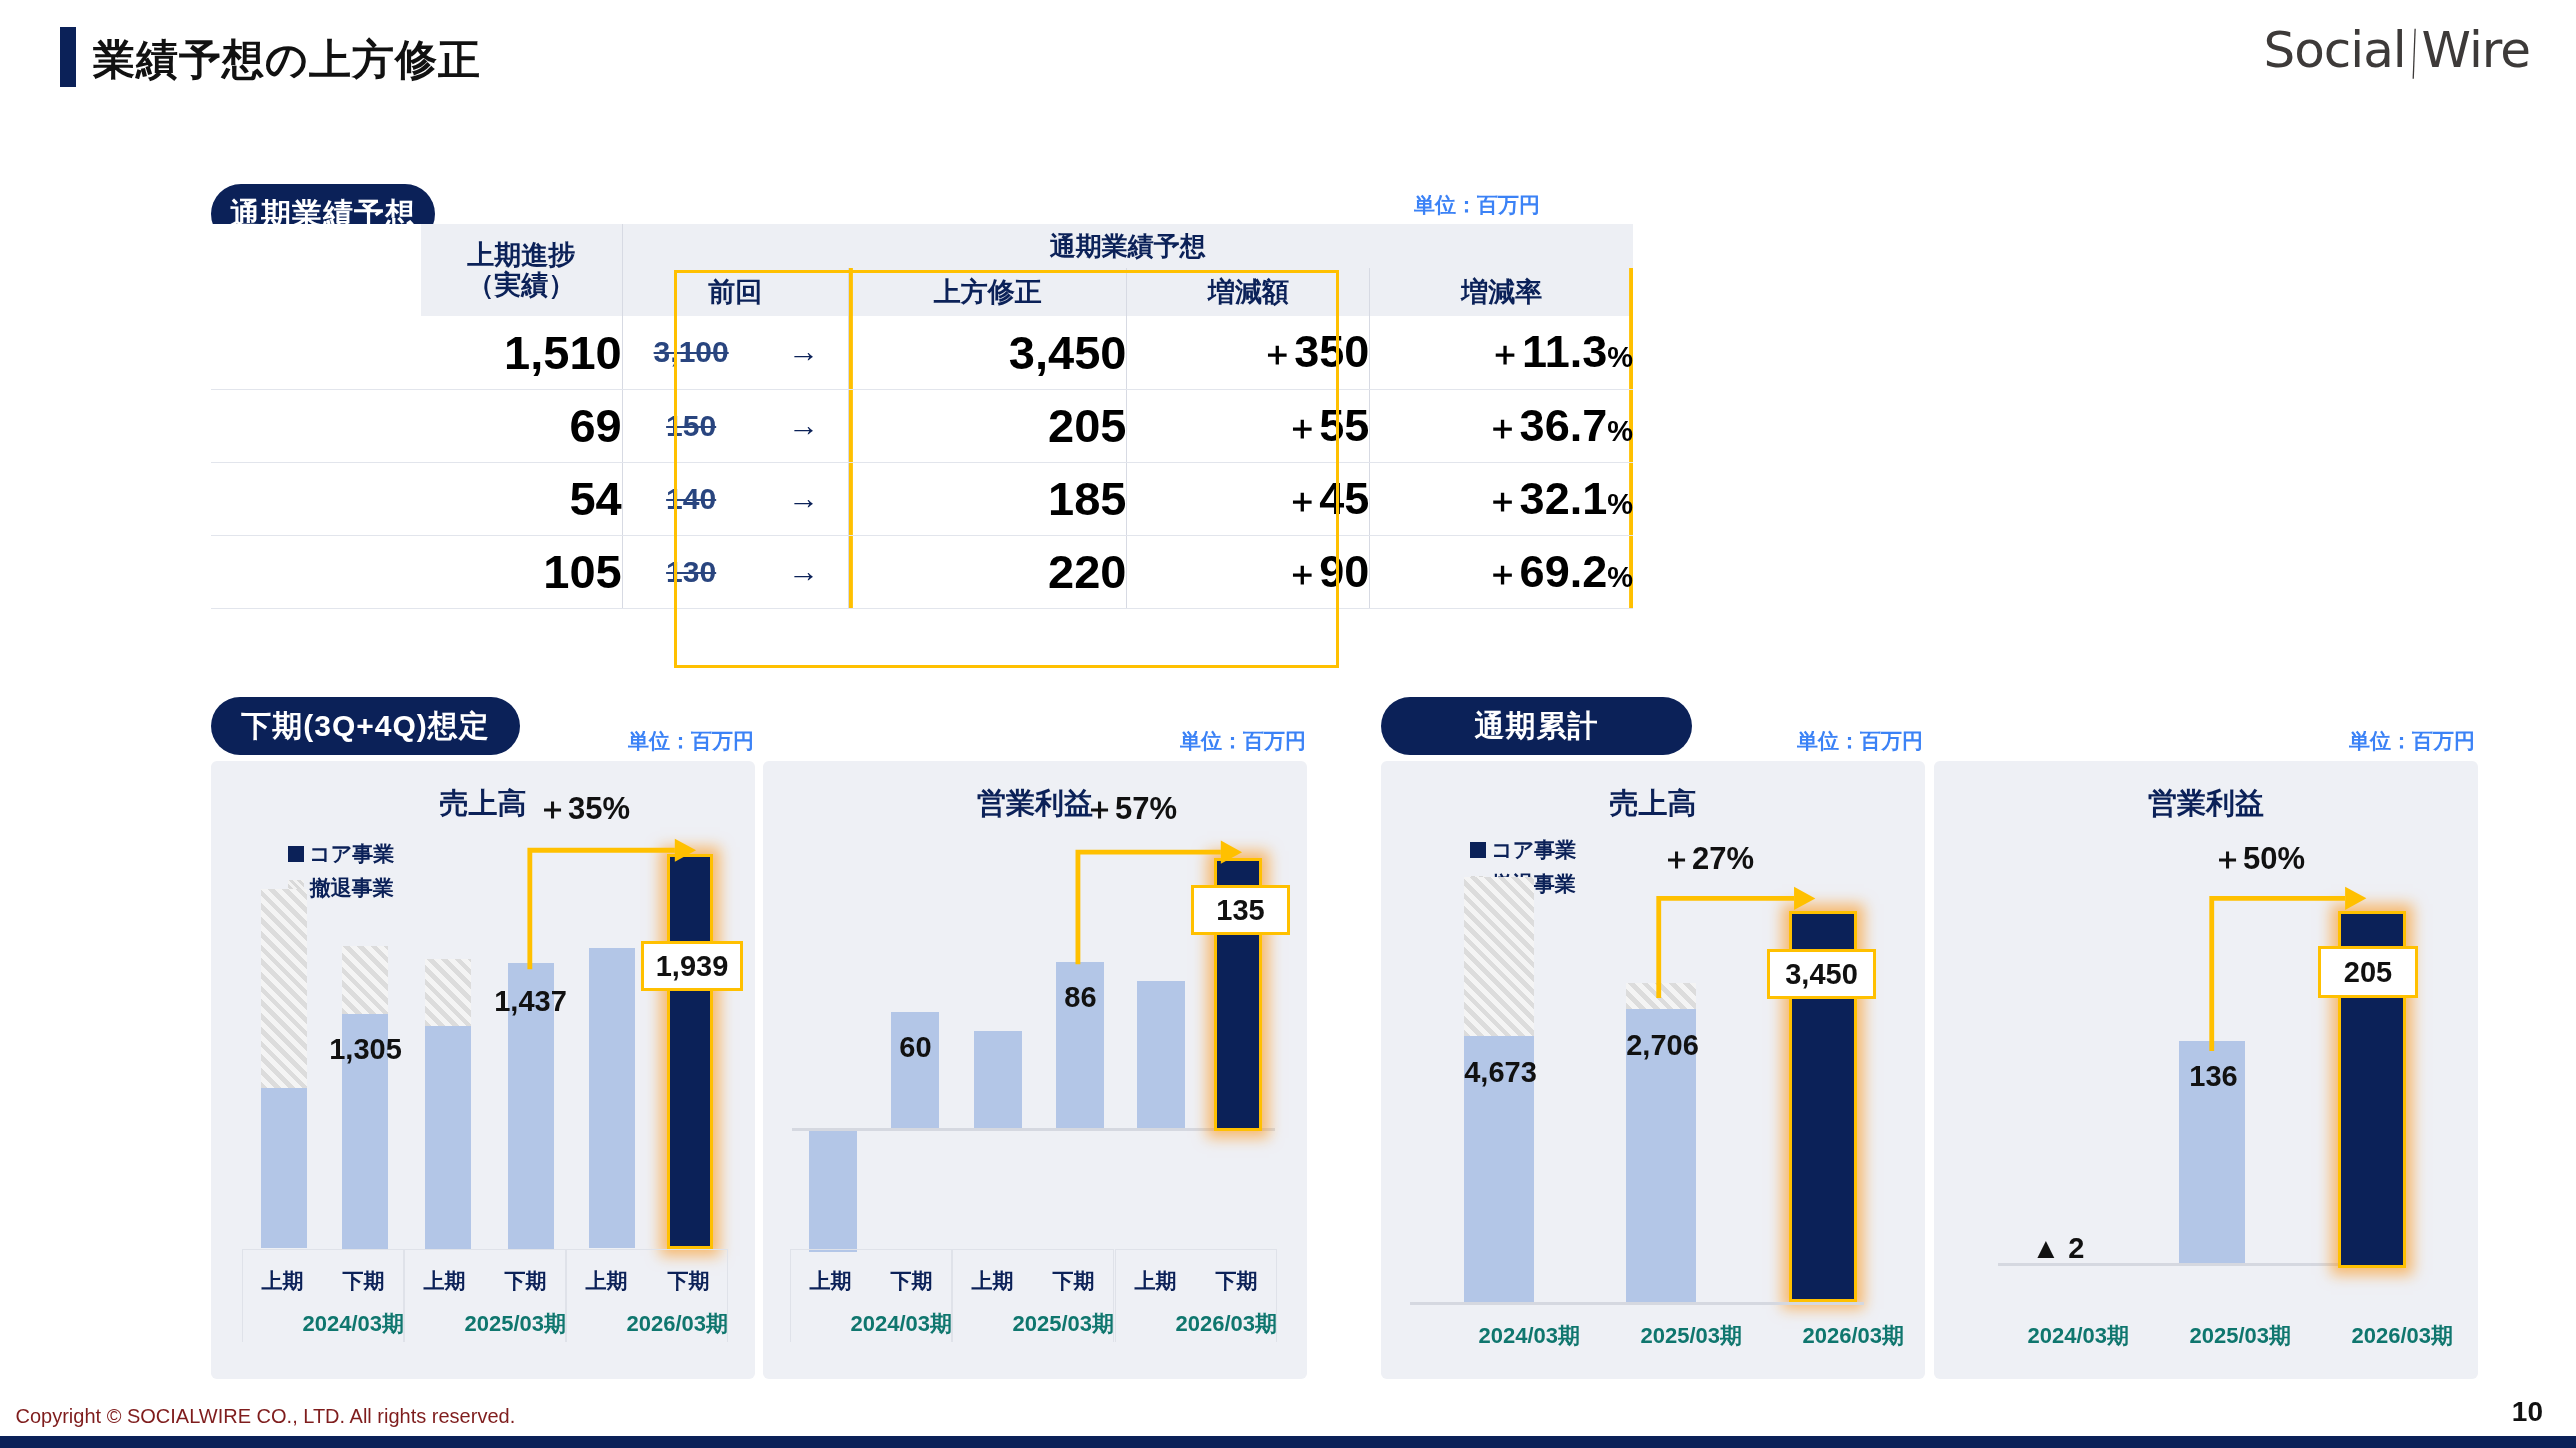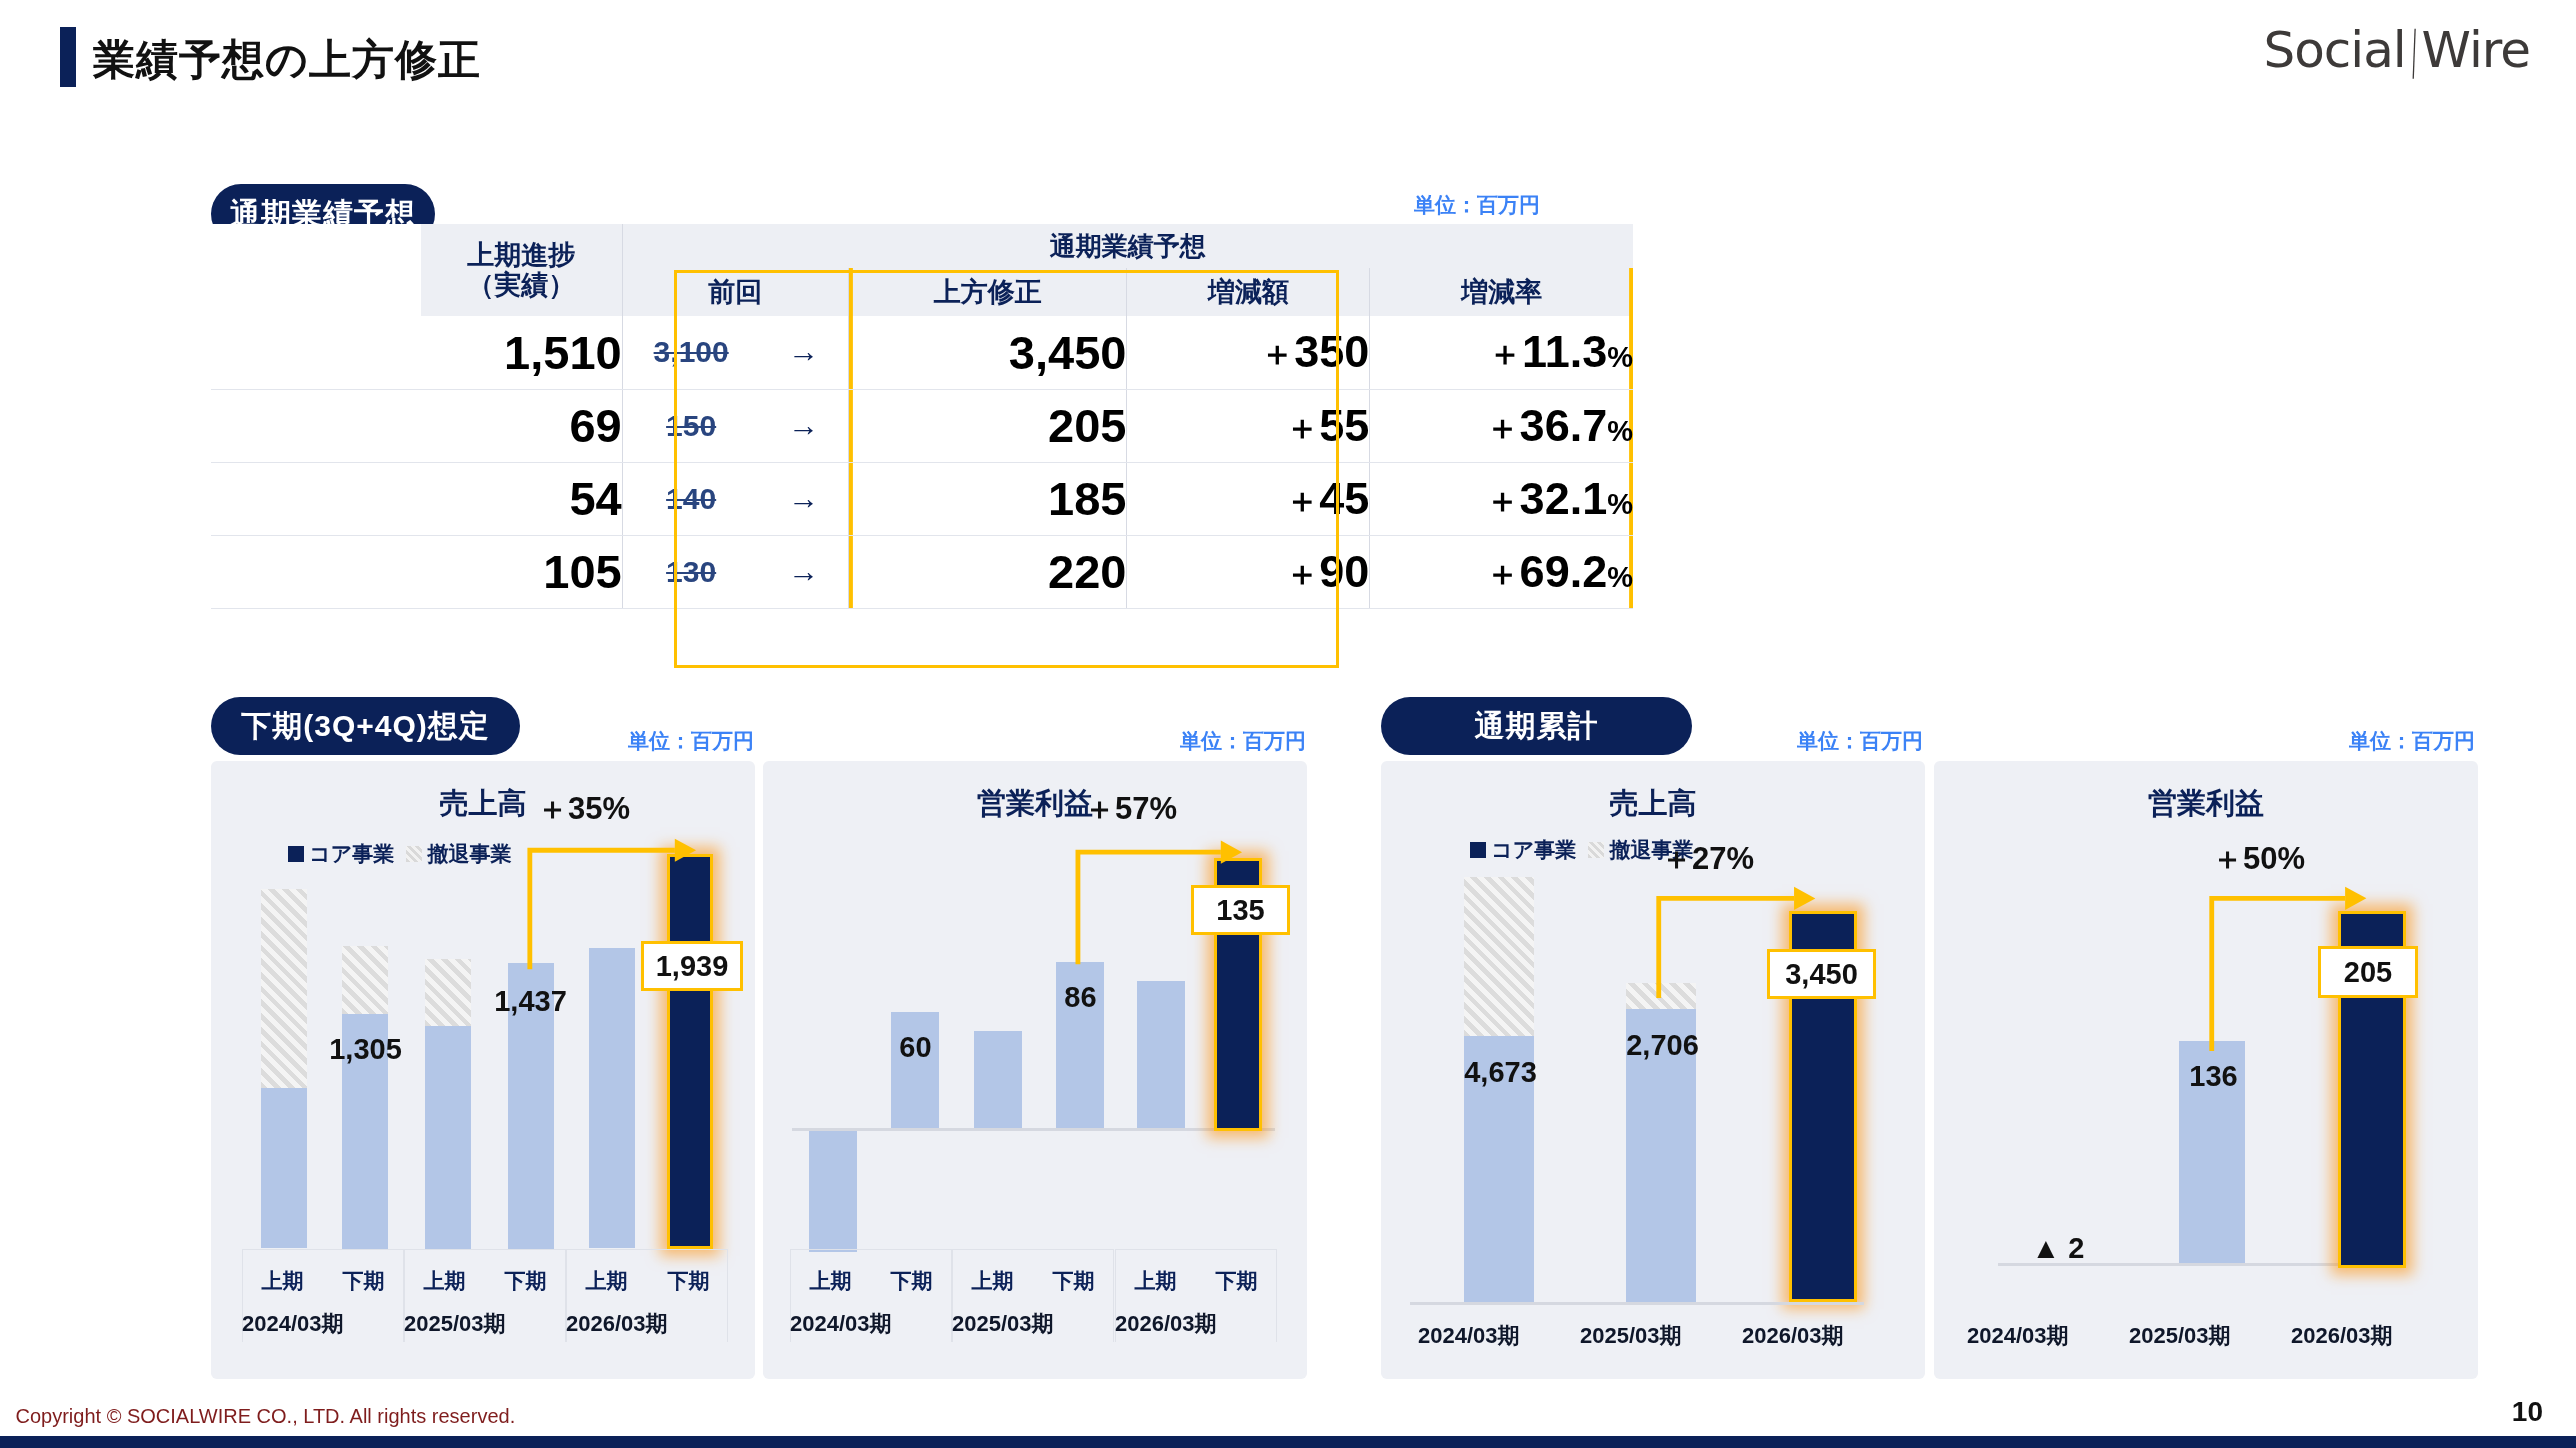--- a/index.html
+++ b/index.html
@@ -46,38 +46,38 @@
   tr.body-row td { border-bottom:1px solid #e2e5ec; background:#ffffff; }
   .hl-left { box-shadow:inset 3.9px 0 0 #FFC000; }
   .hl-right { box-shadow:inset -3.9px 0 0 #FFC000; }
   .goldbox { position:absolute; border:3.9px solid #FFC000; pointer-events:none; }
 
   
   .card { position:absolute; background:#eef0f5; border-radius:5.8px; }
   .chart-title { position:absolute; width:100%; text-align:center; font-size:29px;
                  font-weight:bold; color:#0b2158; }
   .legend { position:absolute; font-size:21px; font-weight:bold; color:#0b2158;
-            display:flex; gap:12px; align-items:center; }
+            display:flex; gap:6px; align-items:center;flex-direction:column; }
   .legend span.sw-core { width:15.5px; height:15.5px; background:#0b2158; display:inline-block; margin-right:5.8px; }
   .legend span.sw-exit { width:15.5px; height:15.5px; display:inline-block; margin-right:5.8px;
     background:repeating-linear-gradient(45deg,#d9d9d9 0 2.9px,#f2f2f2 2.9px 5.8px); }
   .legend i { font-style:normal; display:flex; align-items:center; }
 
   .bar { position:absolute; background:#b3c6e7; }
   .bar.exit { background:repeating-linear-gradient(45deg,#dcdcdc 0 4.8px,#f4f4f4 4.8px 9.7px); }
   .bar.hl { background:#0b2158; border:3.9px solid #FFC000;
             box-shadow:0 0 13.5px 6.8px rgba(255,140,0,.55); }
   .baseline { position:absolute; height:2.9px; background:#d5d8e0; }
 
   .blabel { position:absolute; font-size:29px; font-weight:bold; color:#111; text-align:center; }
   .vbox { position:absolute; background:#fff; border:3.9px solid #FFC000; display:flex;
           align-items:center; justify-content:center; font-size:29px; font-weight:bold; color:#111; }
   .pct-ann { position:absolute; font-size:31px; font-weight:bold; color:#111; }
   .axis-lbl { position:absolute; font-size:21px; font-weight:bold; color:#0b2158; text-align:center; }
-  .axis-yr  { position:absolute; font-size:22px; font-weight:bold; color:#0f172a; text-align:left; }
+  .axis-yr  { position:absolute; font-size:22px; font-weight:bold; color:#0f766e; text-align:right; }
   .axis-box { position:absolute; border-left:1px solid #dfe2e9; border-right:1px solid #dfe2e9;
               border-top:1px solid #dfe2e9; height:93px; }
 
   
   .copyright { position:absolute; left:15.5px; bottom:21px; font-size:20px; color:#7f1d1d; font-weight:400; }
   .pageno { position:absolute; right:33px; bottom:21px; font-size:28px; font-weight:bold; color:#111; }
   .footbar { position:absolute; left:0; bottom:0; width:100%; height:13.5px; background:#0b2158; }
 </style>
 </head>
 <body>

